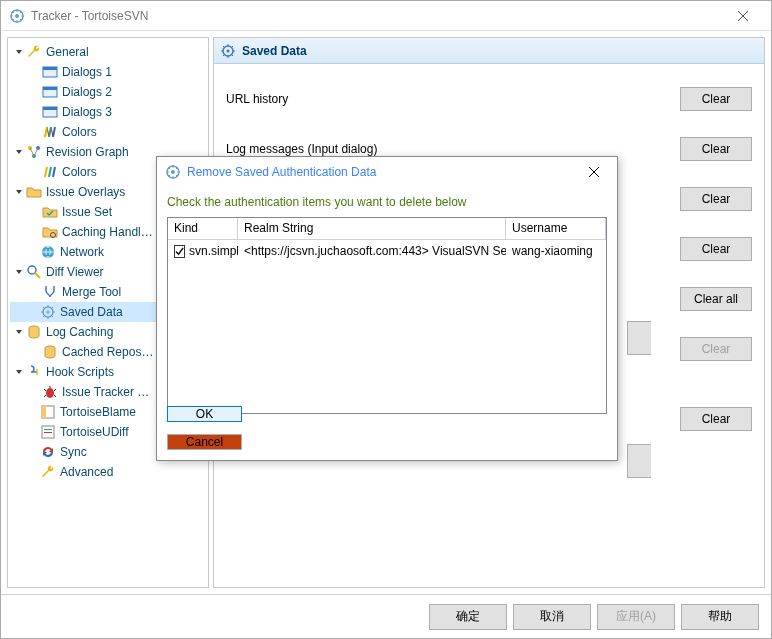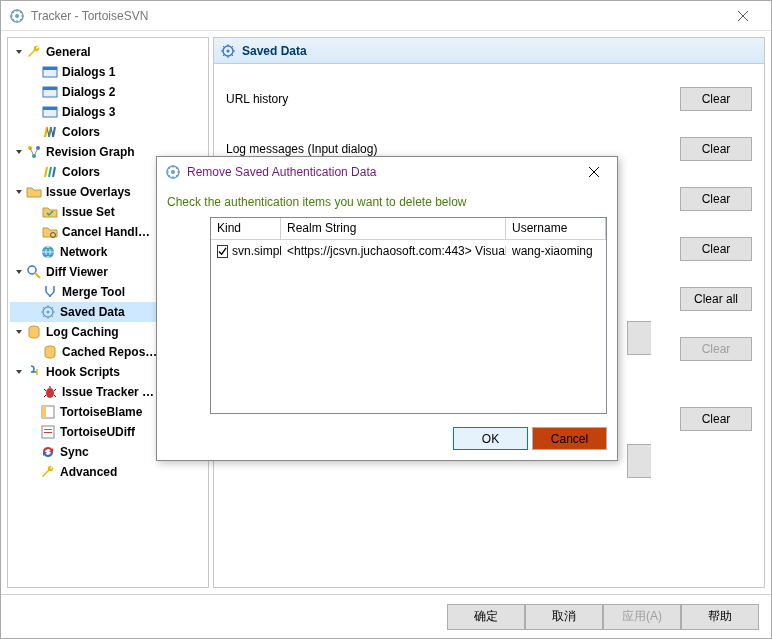--- a/index.html
+++ b/index.html
@@ -17,56 +17,56 @@
   
   .tree { width: 202px; border: 1px solid #c8c8c8; background:#fff; padding: 4px 2px; overflow:hidden;}
   .tree-item { display:flex; align-items:center; height: 20px; cursor:default; white-space:nowrap;}
   .tree-item.selected { background:#cde8ff; }
   .exp { width:14px; display:flex; justify-content:center; align-items:center; color:#333;}
   .exp svg { width:8px; height:8px; }
   .ticon { width:16px; height:16px; margin-right:4px; display:flex; align-items:center; justify-content:center;}
   .ticon svg { width:16px; height:16px; }
   .indent0 { padding-left: 2px; }
   .indent1 { padding-left: 18px; }
-  .tree-label { color:#000000;font-weight:bold; }
+  .tree-label { color:#0c4a6e; }
   
   .rightpane { flex:1; display:flex; flex-direction:column; border:1px solid #c8c8c8; background:#fff; }
   .groupheader { height:26px; background: linear-gradient(#eaf3fb,#d7e9f7); display:flex; align-items:center; padding:0 6px; border-bottom:1px solid #b8d0e0;}
   .groupheader-icon { width:16px; height:16px; margin-right:6px; display:flex; align-items:center; justify-content:center;}
   .groupheader-title { color:#003a6a; font-weight:bold;}
   .panelbody { flex:1; padding: 10px 12px; position:relative; }
   .row { display:flex; align-items:center; justify-content:space-between; height:50px; }
   .row-label { color:#000; }
   .btn { width:72px; height:24px; border:1px solid #adadad; background:#e1e1e1; color:#000; display:flex; align-items:center; justify-content:center; cursor:default;}
   .btn.disabled { color:#a0a0a0; }
   .btn-fragment { width:24px; height:34px; border:1px solid #adadad; border-right:none; background:#e1e1e1; position:absolute; }
   
-  .bottombar { height:44px; border-top:1px solid #d0d0d0; display:flex; align-items:center; justify-content:flex-end; padding:0 12px; }
+  .bottombar { height:44px; border-top:1px solid #d0d0d0; display:flex; align-items:center; justify-content:flex-end; padding:0 12px; gap:6px;}
   .bigbtn { width:78px; height:26px; border:1px solid #adadad; background:#e1e1e1; display:flex; align-items:center; justify-content:center; cursor:default;}
   .bigbtn.disabled { color:#a0a0a0; }
   
   
   .dialog { position:absolute; left:156px; top:156px; width:462px; height:305px; background:#fff; border:1px solid #888; box-shadow: 2px 2px 8px rgba(0,0,0,0.25); display:flex; flex-direction:column;}
   .dtitlebar { height:30px; display:flex; align-items:center; padding:0 8px; }
-  .dtitlebar-title { flex:1; color:#701a75; }
+  .dtitlebar-title { flex:1; color:#3b82f6; }
   .dclose { width:30px; height:30px; display:flex; align-items:center; justify-content:center;}
   .dclose svg { width:10px; height:10px; stroke:#000; stroke-width:1;}
   .dbody { flex:1; padding: 6px 10px 10px 10px; display:flex; flex-direction:column;}
   .dprompt { margin: 2px 0 8px 0; color:#4d7c0f;}
-  .dlist { flex:1; border:1px solid #828790; background:#fff; display:flex; flex-direction:column;margin-left:43px;}
+  .dlist { flex:1; border:1px solid #828790; background:#fff; display:flex; flex-direction:column;}
   .dlist-head { display:flex; height:22px; }
   .dlist-head-cell { border-right:1px solid #d0d0d0; border-bottom:1px solid #d0d0d0; background:#fff; padding:3px 6px; color:#000;}
   .dlist-row { display:flex; height:22px; }
   .dlist-cell { padding:3px 6px; display:flex; align-items:center; gap:4px; white-space:nowrap; overflow:hidden;}
   .col-kind { width:70px;}
   .col-realm { flex:1;}
   .col-user { width:100px;}
   .chk { width:13px; height:13px; border:1px solid #333; display:flex; align-items:center; justify-content:center;}
   .chk svg { width:9px; height:9px; stroke:#000; stroke-width:1.5; fill:none;}
-  .dbuttons { height:36px; display:flex; align-items:flex-end; justify-content:flex-end; gap:4px; padding-top:8px;}
+  .dbuttons { height:36px; display:flex; align-items:flex-start; justify-content:flex-end; gap:12px; padding-top:8px;flex-direction:column;}
   .dbtn { width:75px; height:23px; border:1px solid #adadad; background:#c2410c; display:flex; align-items:center; justify-content:center;}
   .dbtn.primary { border:1px solid #0078d7; background:#e5f1fb;}
   
 </style>
 </head>
 <body>
 
 <div class="window">
 
   <div class="titlebar">
@@ -197,21 +197,21 @@
           <span class="tree-label">Issue Set</span>
         </div>
       <div class="tree-item indent1">
           <span class="exp"></span>
           <span class="ticon">
             <svg viewBox="0 0 16 16">
               <path d="M1 4h5l2 2h7v7H1z" fill="#f7c96b" stroke="#c89a3a"></path>
               <circle cx="11" cy="11" r="2.5" fill="none" stroke="#555"></circle>
             </svg>
           </span>
-          <span class="tree-label">Cancel Handl…</span>
+          <span class="tree-label">Caching Handl…</span>
         </div>
 
       <div class="tree-item indent0">
           <span class="exp"></span>
           <span class="exp"></span>
           <span class="ticon">
             <svg viewBox="0 0 16 16">
               <circle cx="8" cy="8" r="6" fill="#4aa3df"></circle>
               <path d="M2 8h12M8 2a10 10 0 0 1 0 12M8 2a10 10 0 0 0 0 12" stroke="#fff" fill="none" stroke-width="0.8"></path>
               <path d="M4 4c2 1 6 1 8 0M4 12c2-1 6-1 8 0" stroke="#2a8" fill="none"></path>

